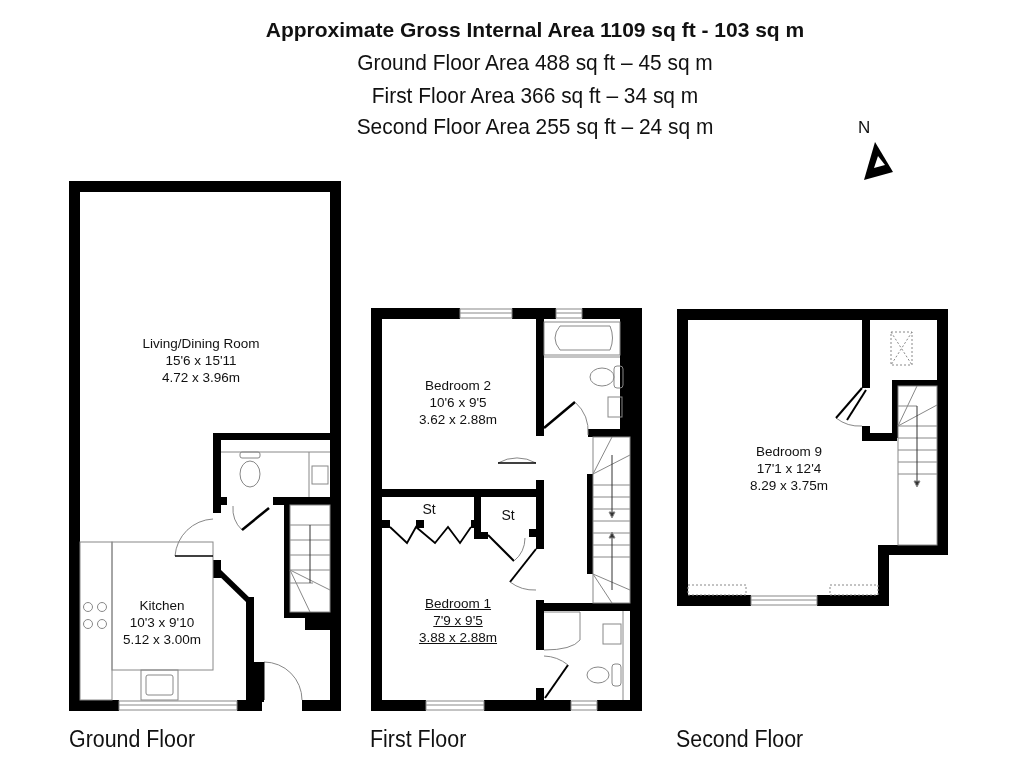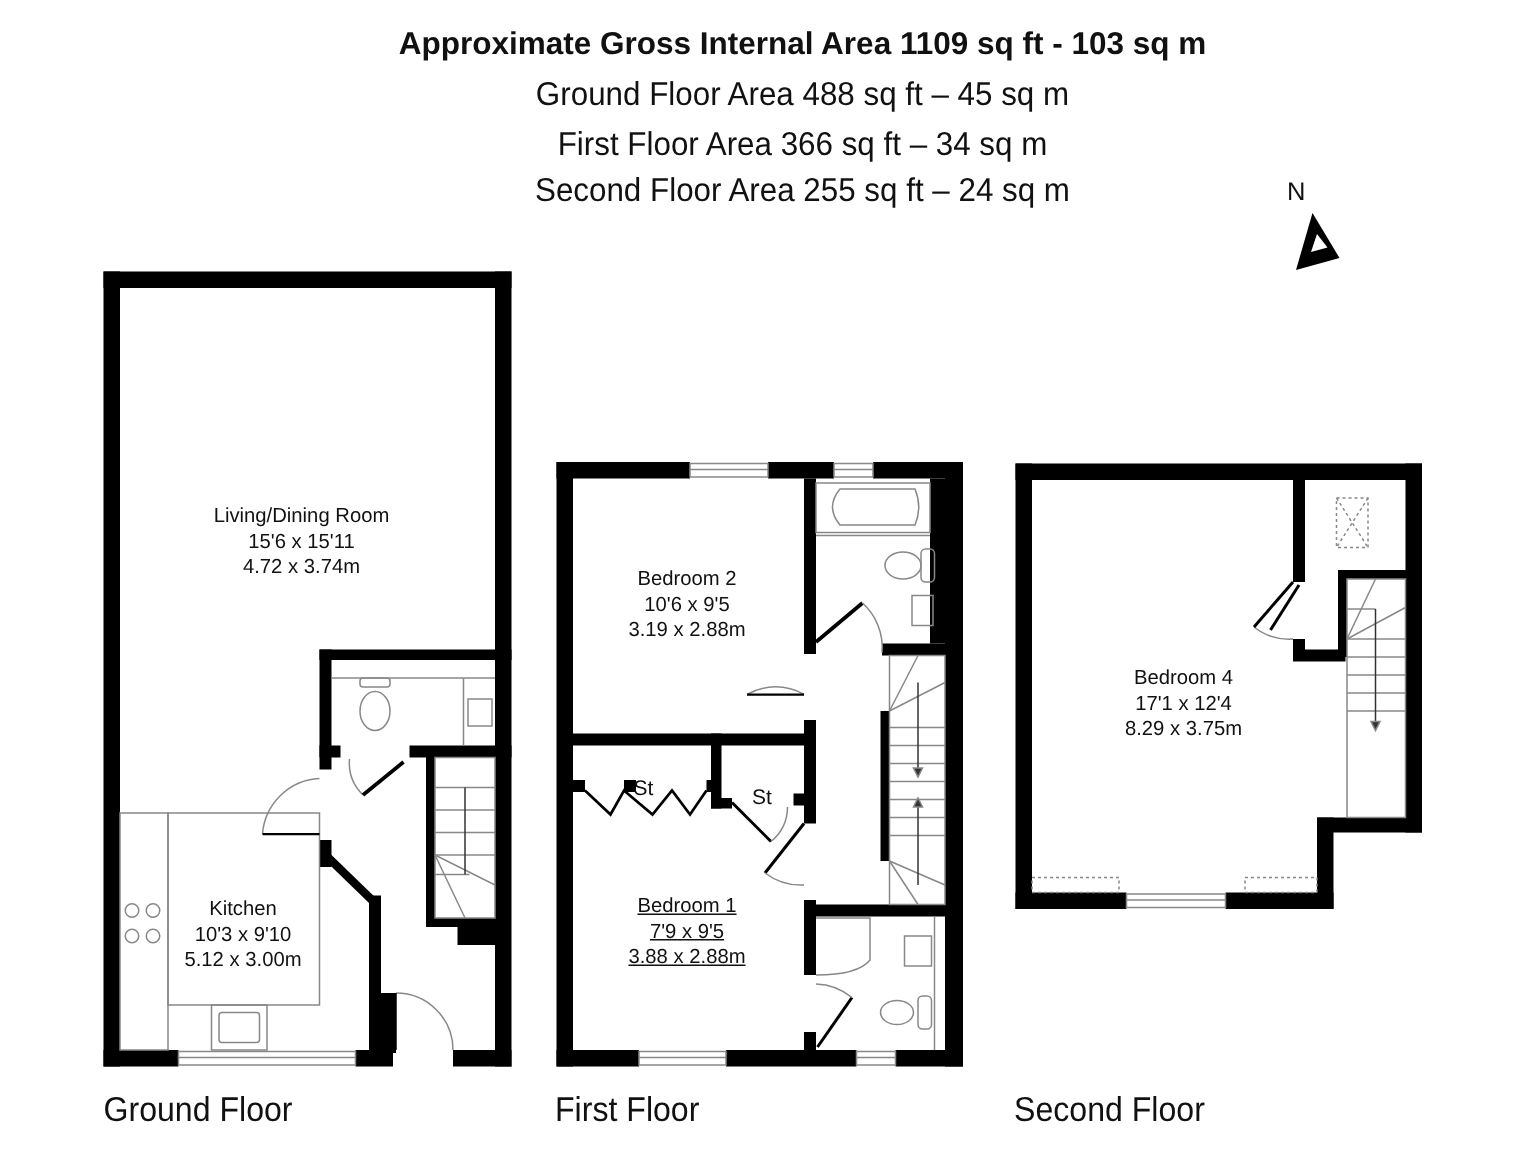--- a/index.html
+++ b/index.html
@@ -6,21 +6,21 @@
   body { width: 1024px; height: 768px; position: relative; overflow: hidden;
          font-family: "Liberation Sans", "DejaVu Sans", sans-serif; color: #111; }
   .hdr { position: absolute; left: 0; width: 1070px; text-align: center; white-space: nowrap; }
   .hdr-main { top: 18px; font-size: 21px; font-weight: bold; letter-spacing: 0px; }
   .hdr-sub { font-size: 22px; font-weight: normal; transform: scaleX(0.95); transform-origin: 535px 0; }
   #s1 { top: 50px; } #s2 { top: 83px; } #s3 { top: 114px; }
   svg.plan { position: absolute; left: 0; top: 0; }
   .room-label { position: absolute; text-align: center; font-size: 13.5px; line-height: 17px; white-space: nowrap; transform: translateX(-50%); }
   .room-label span { display: block; }
   .floor-label { position: absolute; top: 726px; font-size: 23px; transform: scaleX(0.93); transform-origin: 0 0; }
-  .st-label { position: absolute; font-size: 14px; transform: translateX(-50%); margin-top: 16px; }
+  .st-label { position: absolute; font-size: 14px; transform: translateX(-50%); }
   .north { position: absolute; left: 858px; top: 118px; font-size: 17px; font-weight: normal; }
 </style>
 </head>
 <body>
 
 <div class="hdr hdr-main" style="width:1070px;">Approximate Gross Internal Area 1109 sq ft - 103 sq m</div>
 <div class="hdr hdr-sub" id="s1">Ground Floor Area 488 sq ft – 45 sq m</div>
 <div class="hdr hdr-sub" id="s2">First Floor Area 366 sq ft – 34 sq m</div>
 <div class="hdr hdr-sub" id="s3">Second Floor Area 255 sq ft – 24 sq m</div>
 
@@ -220,39 +220,39 @@
     <path d="M 836 418 A 38 38 0 0 0 862 426"></path>
     <line x1="836" y1="418" x2="862" y2="388" stroke="#000" stroke-width="2"></line>
     <rect x="688" y="585" width="58" height="10" stroke-dasharray="2,2"></rect>
     <rect x="830" y="585" width="48" height="10" stroke-dasharray="2,2"></rect>
   </g>
 </svg>
 
 <div class="room-label" style="left:201px; top:287px;margin-top:48px;">
   <span>Living/Dining Room</span>
   <span>15'6 x 15'11</span>
-  <span>4.72 x 3.74m</span>
+  <span>4.72 x 3.96m</span>
 </div>
 <div class="room-label" style="left:162px; top:597px;">
   <span>Kitchen</span>
   <span>10'3 x 9'10</span>
   <span>5.12 x 3.00m</span>
 </div>
 <div class="room-label" style="left:458px; top:377px;">
   <span>Bedroom 2</span>
   <span>10'6 x 9'5</span>
-  <span>3.19 x 2.88m</span>
+  <span>3.62 x 2.88m</span>
 </div>
 <div class="room-label" style="left:458px; top:595px;text-decoration:underline;">
   <span>Bedroom 1</span>
   <span>7'9 x 9'5</span>
   <span>3.88 x 2.88m</span>
 </div>
 <div class="room-label" style="left:789px; top:443px;">
-  <span>Bedroom 4</span>
+  <span>Bedroom 9</span>
   <span>17'1 x 12'4</span>
   <span>8.29 x 3.75m</span>
 </div>
 
 <div class="st-label" style="left:429px; top:501px;">St</div>
 <div class="st-label" style="left:508px; top:507px;">St</div>
 
 <div class="floor-label" style="left:69px;">Ground Floor</div>
 <div class="floor-label" style="left:370px;">First Floor</div>
 <div class="floor-label" style="left:676px;">Second Floor</div>

